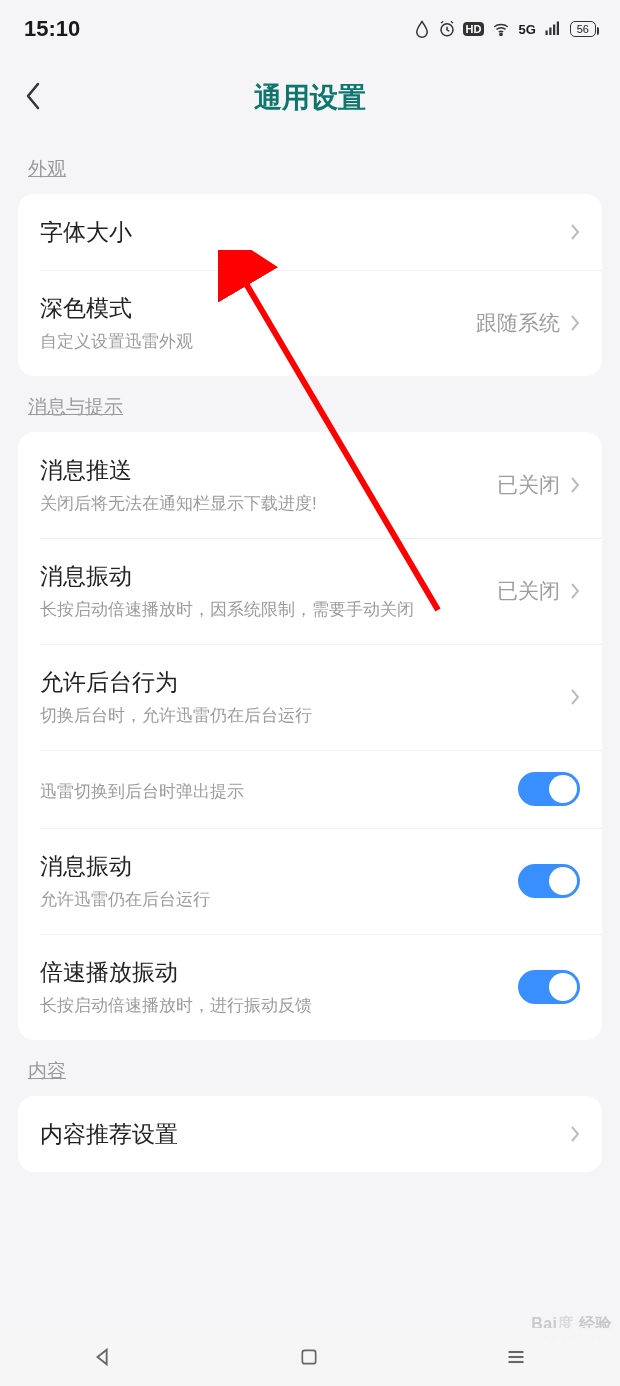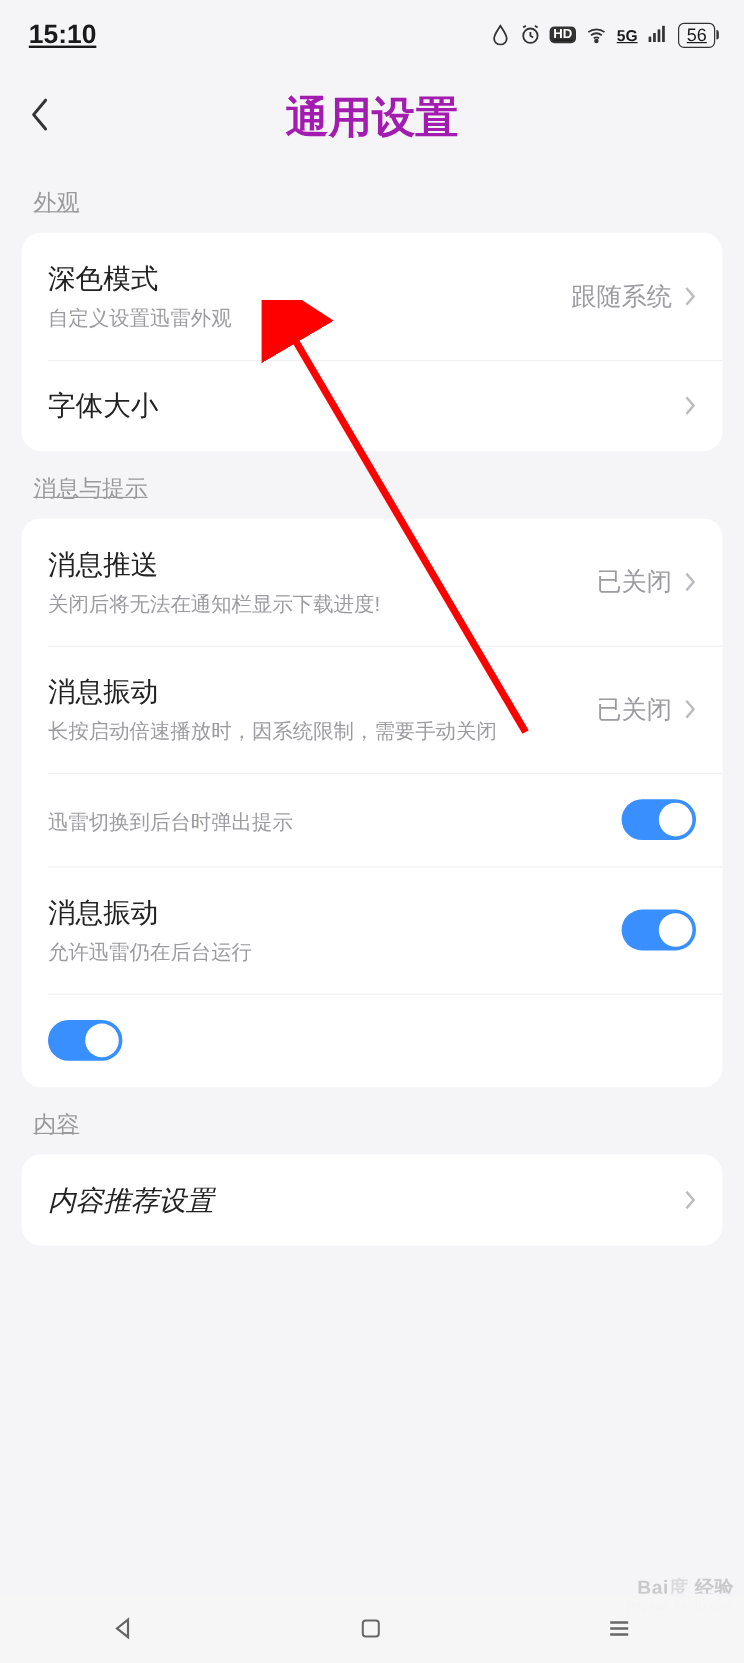--- a/index.html
+++ b/index.html
@@ -13,40 +13,39 @@
   overflow: hidden;
 }
 .status-bar {
   height: 58px;
   display: flex;
   align-items: center;
   justify-content: space-between;
   padding: 0 24px;
   font-size: 22px;
   font-weight: 600;
-  text-decoration: underline;
 }
 .status-right { display: flex; align-items: center; gap: 7px; }
 .status-right svg { display: block; }
 .battery-box {
   border: 1.5px solid #333; border-radius: 5px;
-  padding: 1px 6px; font-size: 15px; font-weight: 500;
+  padding: 1px 6px; font-size: 11px; font-weight: 500;
   position: relative;
 }
 .battery-box::after {
   content: ""; position: absolute; right: -4px; top: 5px;
   width: 2px; height: 8px; background: #333; border-radius: 0 2px 2px 0;
 }
 
 .title-bar {
   height: 80px; display: flex; align-items: center; position: relative;
 }
 .back-btn { position: absolute; left: 24px; top: 50%; transform: translateY(-50%); }
 .page-title {
-  flex: 1; text-align: center; font-size: 36px; font-weight: 600; color: #a21caf;
+  flex: 1; text-align: center; font-size: 28px; font-weight: 600; color: #0f766e;
 }
 
 .content { padding: 0 18px; }
 .section-header {
   font-size: 19px; color: #9a9a9e; padding: 18px 10px 12px; text-decoration: underline;
 }
 .card {
   background: #fff; border-radius: 16px; overflow: hidden;
 }
 .row {
@@ -130,36 +129,36 @@
   </div>
   <div class="page-title">通用设置</div>
 </div>
 
 <div class="content">
 
   <div class="section-header">外观</div>
   <div class="card">
     <div class="row">
       <div class="row-text">
+        <div class="row-title">字体大小</div>
+      </div>
+      <svg class="chevron" width="10" height="18" viewBox="0 0 10 18" fill="none" stroke="#bcbcc0" stroke-width="2">
+          <path d="M2 2l6 7-6 7"></path>
+        </svg>
+    </div>
+    <div class="row">
+      <div class="row-text">
         <div class="row-title">深色模式</div>
         <div class="row-sub">自定义设置迅雷外观</div>
       </div>
       <span class="row-value">跟随系统</span>
       <svg class="chevron" width="10" height="18" viewBox="0 0 10 18" fill="none" stroke="#bcbcc0" stroke-width="2">
           <path d="M2 2l6 7-6 7"></path>
         </svg>
     </div>
-    <div class="row">
-      <div class="row-text">
-        <div class="row-title">字体大小</div>
-      </div>
-      <svg class="chevron" width="10" height="18" viewBox="0 0 10 18" fill="none" stroke="#bcbcc0" stroke-width="2">
-          <path d="M2 2l6 7-6 7"></path>
-        </svg>
-    </div>
   </div>
 
   <div class="section-header">消息与提示</div>
   <div class="card">
     <div class="row">
       <div class="row-text">
         <div class="row-title">消息推送</div>
         <div class="row-sub">关闭后将无法在通知栏显示下载进度!</div>
       </div>
       <span class="row-value">已关闭</span>
@@ -172,38 +171,51 @@
         <div class="row-title">消息振动</div>
         <div class="row-sub">长按启动倍速播放时，因系统限制，需要手动关闭</div>
       </div>
       <span class="row-value">已关闭</span>
       <svg class="chevron" width="10" height="18" viewBox="0 0 10 18" fill="none" stroke="#bcbcc0" stroke-width="2">
           <path d="M2 2l6 7-6 7"></path>
         </svg>
     </div>
     <div class="row">
       <div class="row-text">
+        <div class="row-title">允许后台行为</div>
+        <div class="row-sub">切换后台时，允许迅雷仍在后台运行</div>
+      </div>
+      <svg class="chevron" width="10" height="18" viewBox="0 0 10 18" fill="none" stroke="#bcbcc0" stroke-width="2">
+          <path d="M2 2l6 7-6 7"></path>
+        </svg>
+    </div>
+    <div class="row">
+      <div class="row-text">
         <div class="row-sub">迅雷切换到后台时弹出提示</div>
       </div>
       <div class="toggle"></div>
     </div>
     <div class="row">
       <div class="row-text">
         <div class="row-title">消息振动</div>
         <div class="row-sub">允许迅雷仍在后台运行</div>
       </div>
       <div class="toggle"></div>
     </div>
     <div class="row">
+      <div class="row-text">
+        <div class="row-title">倍速播放振动</div>
+        <div class="row-sub">长按启动倍速播放时，进行振动反馈</div>
+      </div>
       <div class="toggle"></div>
     </div>
   </div>
 
   <div class="section-header">内容</div>
-  <div class="card" style="margin-bottom:80px;font-style:italic;">
+  <div class="card" style="margin-bottom:80px;">
     <div class="row">
       <div class="row-text">
         <div class="row-title">内容推荐设置</div>
       </div>
       <svg class="chevron" width="10" height="18" viewBox="0 0 10 18" fill="none" stroke="#bcbcc0" stroke-width="2">
           <path d="M2 2l6 7-6 7"></path>
         </svg>
     </div>
   </div>
 

